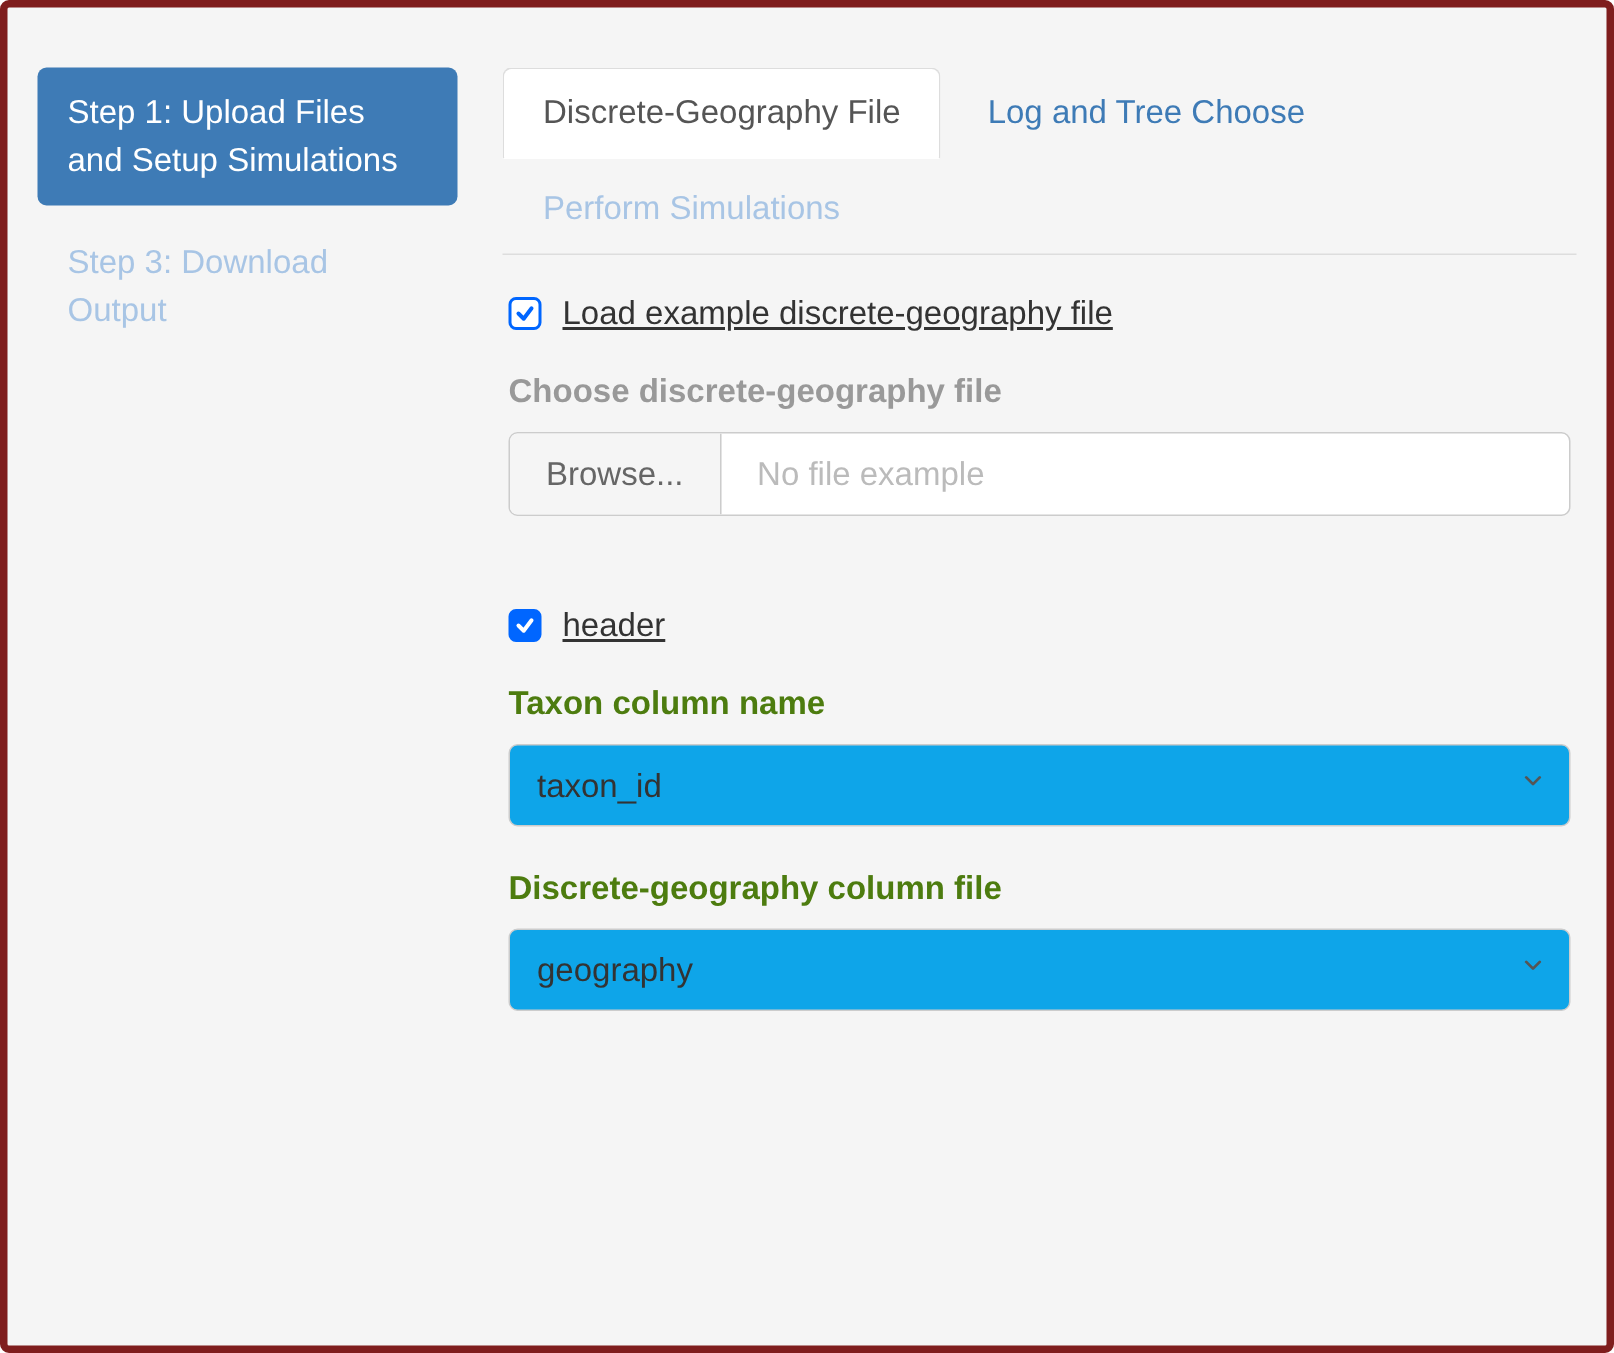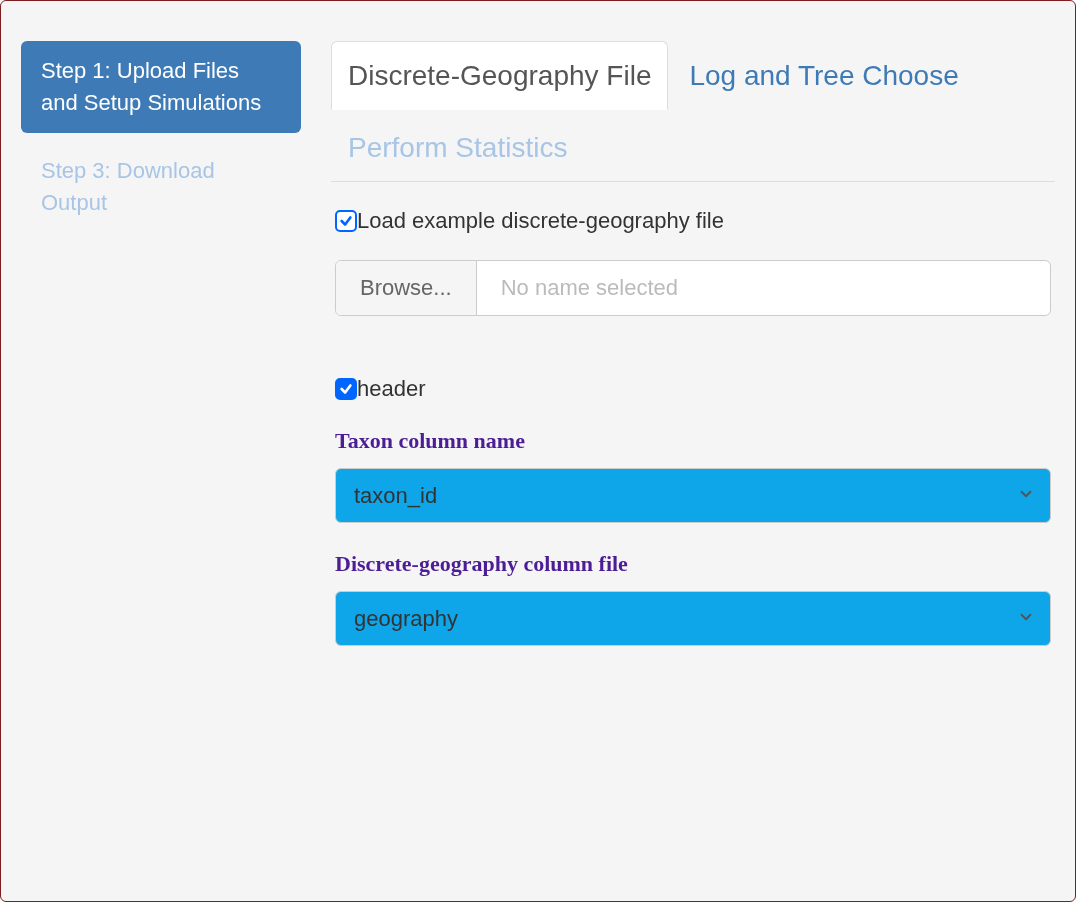--- a/index.html
+++ b/index.html
@@ -6,21 +6,21 @@
   body {
     margin: 0;
     font-family: -apple-system, BlinkMacSystemFont, "Segoe UI", Helvetica, Arial, sans-serif;
     background: #fff;
     color: #333;
   }
   .well {
     width: 1076px;
     height: 902px;
     background: #f5f5f5;
-    border: 1px solid #7f1d1d;
+    border: 5px solid #7f1d1d;
     border-radius: 6px;
     padding: 20px;
   }
   .layout {
     display: flex;
     gap: 30px;
   }
   
   .nav-pills {
     width: 280px;
@@ -47,22 +47,22 @@
     padding-top: 20px;
   }
   
   .tab-bar {
     border-bottom: 1px solid #ddd;
     display: flex;
     flex-wrap: wrap;
     gap: 4px;
   }
   .tab {
-    padding: 14px 16px;
-    font-size: 28px;
+    padding: 14px 26px;
+    font-size: 22px;
     color: #3e7bb6;
     border: 1px solid transparent;
     border-radius: 6px 6px 0 0;
     cursor: pointer;
     margin-bottom: -1px;
     line-height: 1.4;
   }
   .tab.active {
     background: #fff;
     border-color: #ddd #ddd #fff;
@@ -72,21 +72,23 @@
     color: #a8c5e5;
     cursor: default;
   }
   
   .pane {
     padding: 26px 4px 0 4px;
   }
   .checkbox-row {
     display: flex;
     align-items: center;
+    gap: 14px;
     margin-bottom: 26px;
+    text-decoration: underline;
   }
   .checkbox-row .cb {
     width: 22px;
     height: 22px;
     border: 2px solid #0066ff;
     border-radius: 5px;
     display: inline-flex;
     align-items: center;
     justify-content: center;
     background: #fff;
@@ -104,22 +106,21 @@
     font-size: 22px;
     cursor: pointer;
   }
   .section-label {
     font-size: 22px;
     font-weight: 600;
     color: #999;
     margin-bottom: 14px;
   }
   .section-label.black {
-    color: #4c1d95;
-    font-family: Liberation Serif, serif;
+    color: #4d7c0f;
   }
   
   .file-wrap {
     display: flex;
     border: 1px solid #ccc;
     border-radius: 6px;
     overflow: hidden;
     background: #fff;
     margin-bottom: 60px;
     justify-content: space-between;
@@ -188,40 +189,41 @@
     <div class="main">
 
       <div class="tab-bar">
         <div class="tab active">
           <span>Discrete-Geography File</span>
         </div>
         <div class="tab">
           <span>Log and Tree Choose</span>
         </div>
         <div class="tab disabled">
-          <span>Perform Statistics</span>
+          <span>Perform Simulations</span>
         </div>
       </div>
 
       <div class="pane">
 
         <div class="checkbox-row">
           <span class="cb">
             <svg viewBox="0 0 16 16" fill="none" stroke="#0066ff" stroke-width="3" stroke-linecap="round" stroke-linejoin="round">
               <polyline points="3,8 7,12 13,4"></polyline>
             </svg>
           </span>
           <span class="lbl">Load example discrete-geography file</span>
         </div>
 
+        <div class="section-label">Choose discrete-geography file</div>
         <div class="file-wrap">
           <div class="browse-btn">
             <span>Browse...</span>
           </div>
-          <div class="file-status">No name selected</div>
+          <div class="file-status">No file example</div>
         </div>
 
         <div class="checkbox-row">
           <span class="cb filled">
             <svg viewBox="0 0 16 16" fill="none" stroke="#fff" stroke-width="3" stroke-linecap="round" stroke-linejoin="round">
               <polyline points="3,8 7,12 13,4"></polyline>
             </svg>
           </span>
           <span class="lbl">header</span>
         </div>

